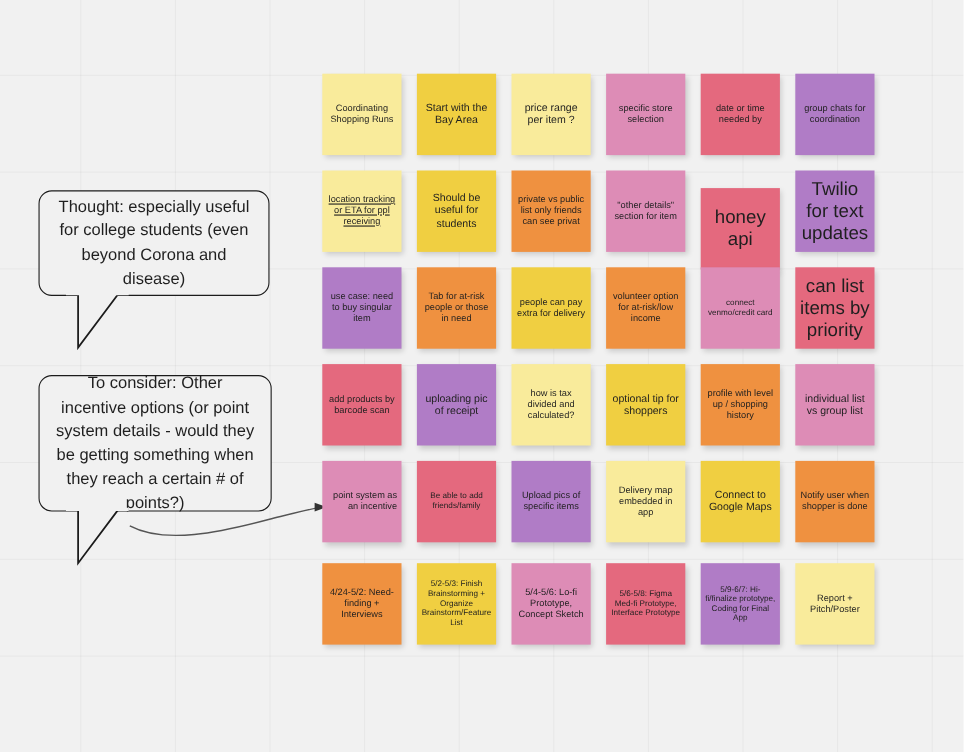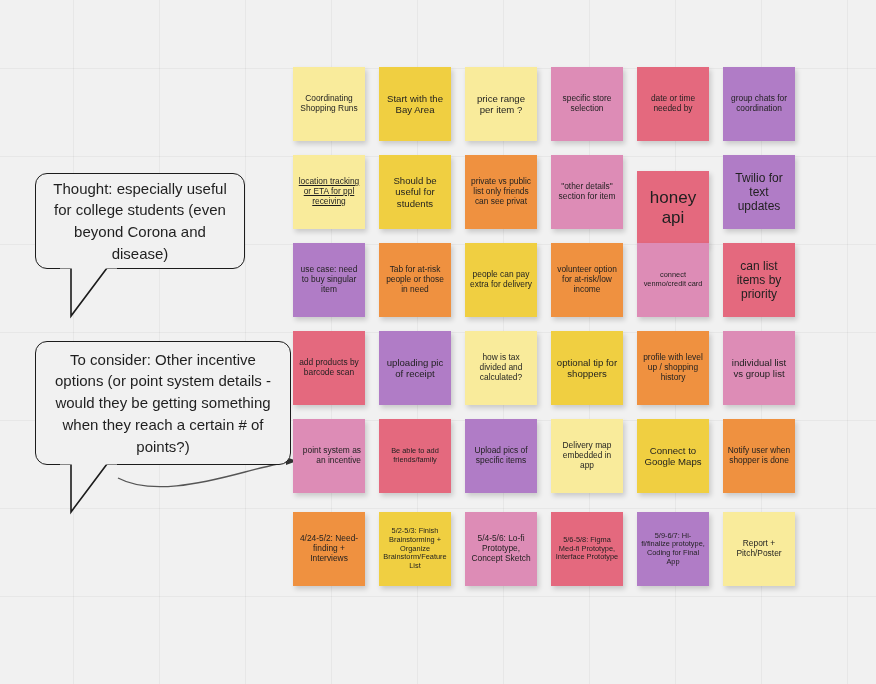--- a/index.html
+++ b/index.html
@@ -29,21 +29,21 @@
     line-height: 1.18;
     box-shadow: 2px 3px 5px rgba(0,0,0,0.17);
     overflow: hidden;
     word-wrap: break-word;
     white-space: pre-line;
   }
   .note span { display: block; width: 100%; }
   .fs-xs { font-size: 7.4px; }
   .fs-s  { font-size: 8.4px; }
   .fs-m  { font-size: 9.6px; }
-  .fs-l  { font-size: 12px; }
+  .fs-l  { font-size: 17px; }
   .fs-xl { font-size: 17px; margin-top: 16px; }
 
   
   .bubble {
     position: absolute;
     border: 1.6px solid #1c1c1c;
     border-radius: 12px;
     background: #f1f1f1;
     display: flex; align-items: center; justify-content: center;
     text-align: center;
@@ -68,21 +68,21 @@
   </svg>
 
   <div class="bubble" style="left:35px; top:173px; width:210px; height:96px;">
     <span>Thought: especially useful for college students (even beyond Corona and disease)</span>
   </div>
   <svg class="bubble-tail" style="left:55px; top:264px; width:110px; height:60px;" viewBox="0 0 110 60">
     <path d="M 16 3 L 16 52 L 52 4" fill="#f1f1f1" stroke="#1c1c1c" stroke-width="1.6"></path>
     <line x1="5" y1="3" x2="62" y2="3" stroke="#f1f1f1" stroke-width="3"></line>
   </svg>
 
-  <div class="bubble" style="left:35px; top:341px; width:256px; height:124px;justify-content:flex-end;">
+  <div class="bubble" style="left:35px; top:341px; width:212px; height:124px;justify-content:flex-end;">
     <span>To consider: Other incentive options (or point system details - would they be getting something when they reach a certain # of points?)</span>
   </div>
   <svg class="bubble-tail" style="left:55px; top:460px; width:110px; height:62px;" viewBox="0 0 110 62">
     <path d="M 16 3 L 16 52 L 52 4" fill="#f1f1f1" stroke="#1c1c1c" stroke-width="1.6"></path>
     <line x1="5" y1="3" x2="62" y2="3" stroke="#f1f1f1" stroke-width="3"></line>
   </svg>
 
   <div id="notes-layer">
       <div class="note fs-s" style="left: 293px; top: 67px; background: rgb(249, 235, 155);"><span>Coordinating Shopping Runs</span></div>
       <div class="note fs-m" style="left: 379px; top: 67px; background: rgb(240, 207, 65);"><span>Start with the Bay Area</span></div>

